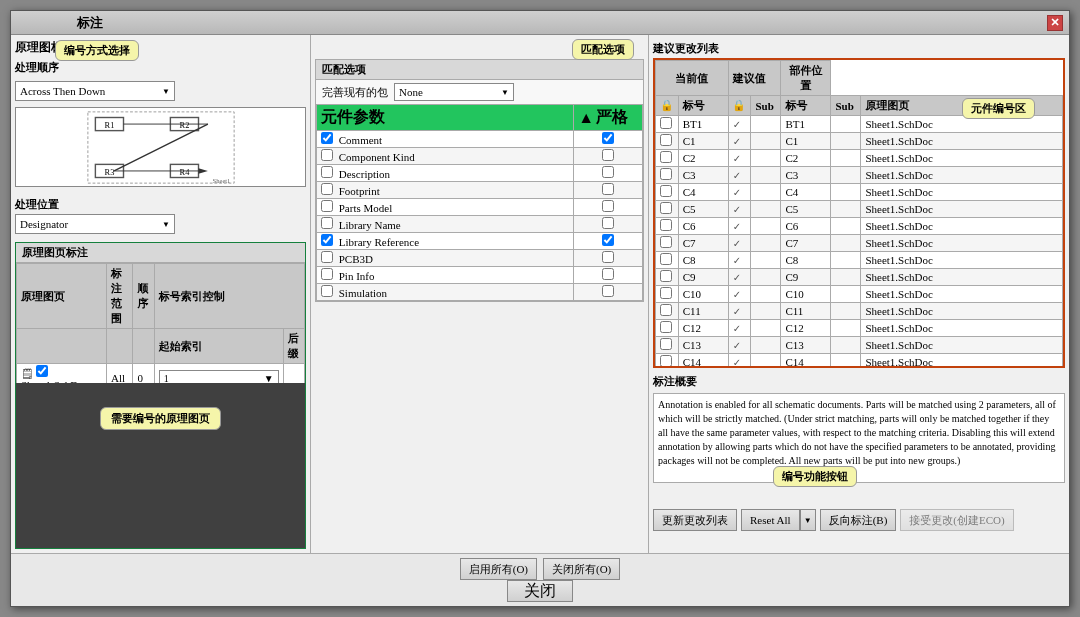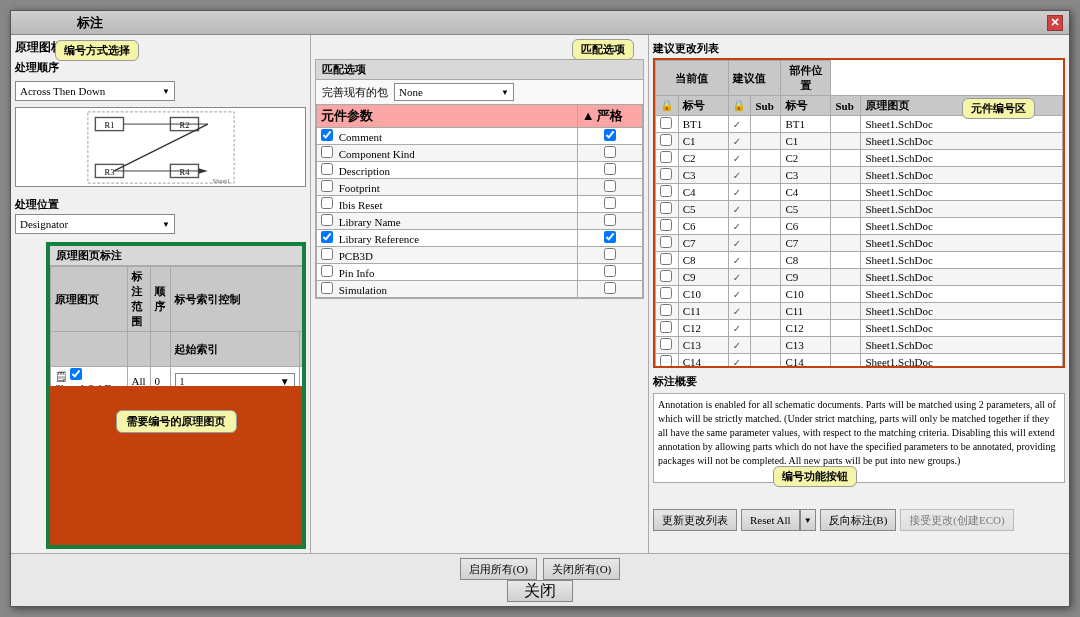--- a/index.html
+++ b/index.html
@@ -138,43 +138,42 @@
     }
     .complete-label {
       margin-right: 6px;
     }
     .param-table {
       width: 100%;
       border-collapse: collapse;
       font-size: 11px;
     }
     .param-table th {
-      background: #fca5a5;
+      background: #22c55e;
       border: 1px solid #aaa;
       padding: 2px 4px;
       text-align: left;
-      font-size: 13px;
+      font-size: 16px;
     }
     .param-table td {
       border: 1px solid #aaa;
       padding: 1px 4px;
       background: white;
     }
     .param-table tr:nth-child(even) td {
       background: #f5f5f5;
     }
     .strict-col {
       text-align: center;
       width: 40px;
     }
     .bottom-left {
-      border: 4px solid #15803d;
-      background: #c2410c;
+      border: 1px solid #15803d;
+      background: #404040;
       margin-top: 2px;
-      margin-left: 31px;
     }
     .bottom-left-header {
       background: #d8d8d8;
       border-bottom: 1px solid #aaa;
       padding: 2px 6px;
       font-size: 11px;
       font-weight: bold;
     }
     .sheet-table {
       width: 100%;
@@ -458,21 +457,21 @@
         <input type="checkbox" style="width: 12px; height: 12px; margin-right: 3px;">
         <span>Footprint</span>
       </td>
       <td class="strict-col">
         <input type="checkbox" style="width: 12px; height: 12px;">
       </td>
     </tr>
                 <tr>
       <td>
         <input type="checkbox" style="width: 12px; height: 12px; margin-right: 3px;">
-        <span>Ibis Reset</span>
+        <span>Parts Model</span>
       </td>
       <td class="strict-col">
         <input type="checkbox" style="width: 12px; height: 12px;">
       </td>
     </tr>
                 <tr>
       <td>
         <input type="checkbox" style="width: 12px; height: 12px; margin-right: 3px;">
         <span>Library Name</span>
       </td>

